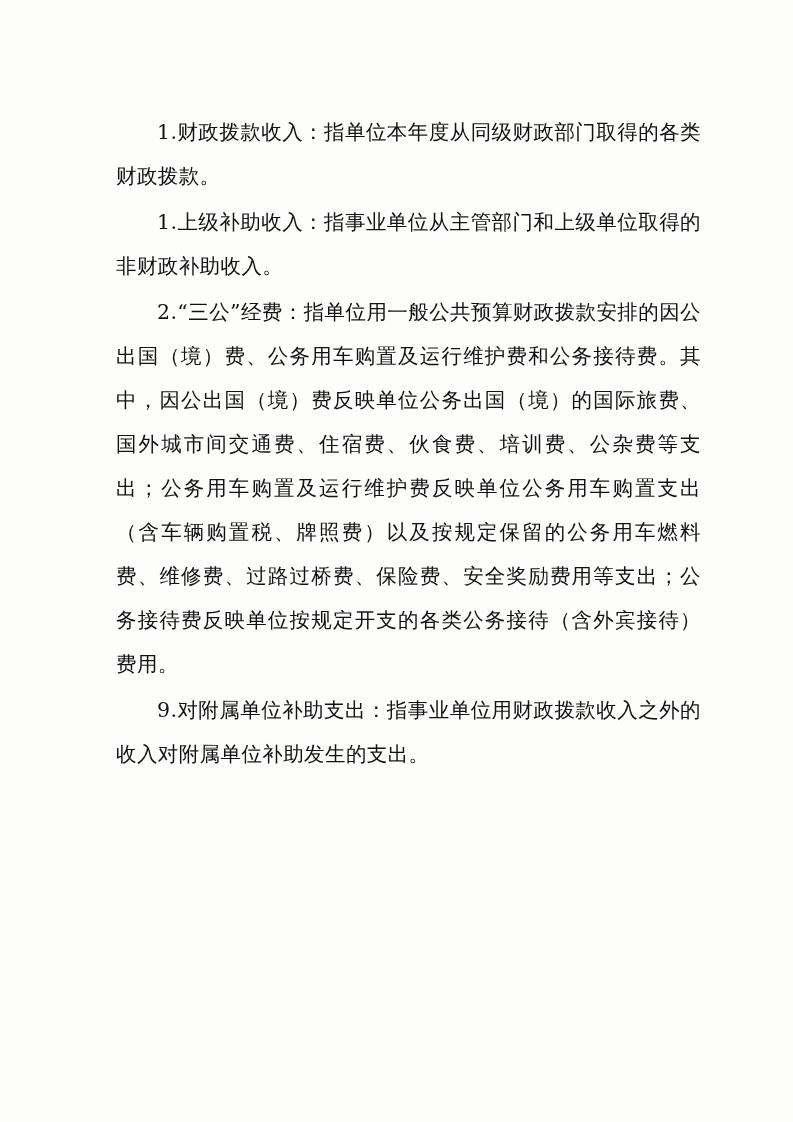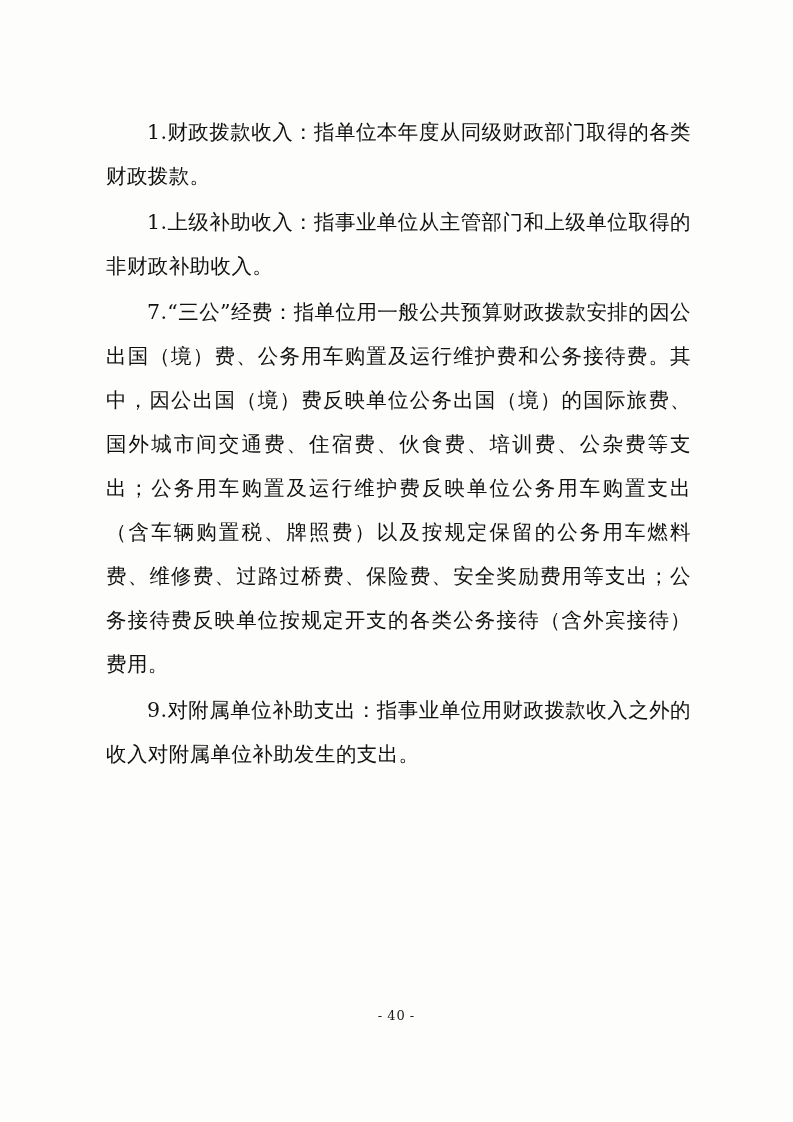--- a/index.html
+++ b/index.html
@@ -15,21 +15,21 @@
   }
   .page {
     position: relative;
     width: 793px;
     height: 1122px;
     background: #fdfdfb;
     box-sizing: border-box;
   }
   .page-body {
     position: absolute;
-    left: 106px;
+    left: 116px;
     top: 110px;
     width: 585px;
   }
   .para {
     font-size: 20.5px;
     line-height: 44px;
     color: #111111;
     text-align: justify;
     text-justify: inter-ideograph;
     margin: 0 0 2px 0;
@@ -53,19 +53,16 @@
     padding: 0 4px;
   }
 </style>
 </head>
 <body>
 
 <div class="page">
   <div class="page-body">
     <p class="para">1.财政拨款收入：指单位本年度从同级财政部门取得的各类财政拨款。</p>
     <p class="para">1.上级补助收入：指事业单位从主管部门和上级单位取得的非财政补助收入。</p>
-    <p class="para">7.“三公”经费：指单位用一般公共预算财政拨款安排的因公出国（境）费、公务用车购置及运行维护费和公务接待费。其中，因公出国（境）费反映单位公务出国（境）的国际旅费、国外城市间交通费、住宿费、伙食费、培训费、公杂费等支出；公务用车购置及运行维护费反映单位公务用车购置支出（含车辆购置税、牌照费）以及按规定保留的公务用车燃料费、维修费、过路过桥费、保险费、安全奖励费用等支出；公务接待费反映单位按规定开支的各类公务接待（含外宾接待）费用。</p>
+    <p class="para">2.“三公”经费：指单位用一般公共预算财政拨款安排的因公出国（境）费、公务用车购置及运行维护费和公务接待费。其中，因公出国（境）费反映单位公务出国（境）的国际旅费、国外城市间交通费、住宿费、伙食费、培训费、公杂费等支出；公务用车购置及运行维护费反映单位公务用车购置支出（含车辆购置税、牌照费）以及按规定保留的公务用车燃料费、维修费、过路过桥费、保险费、安全奖励费用等支出；公务接待费反映单位按规定开支的各类公务接待（含外宾接待）费用。</p>
     <p class="para">9.对附属单位补助支出：指事业单位用财政拨款收入之外的收入对附属单位补助发生的支出。</p>
-  </div>
-  <div class="page-number">
-    <span class="dash">-</span><span>40</span><span class="dash">-</span>
   </div>
 </div>
 
 </body></html>

